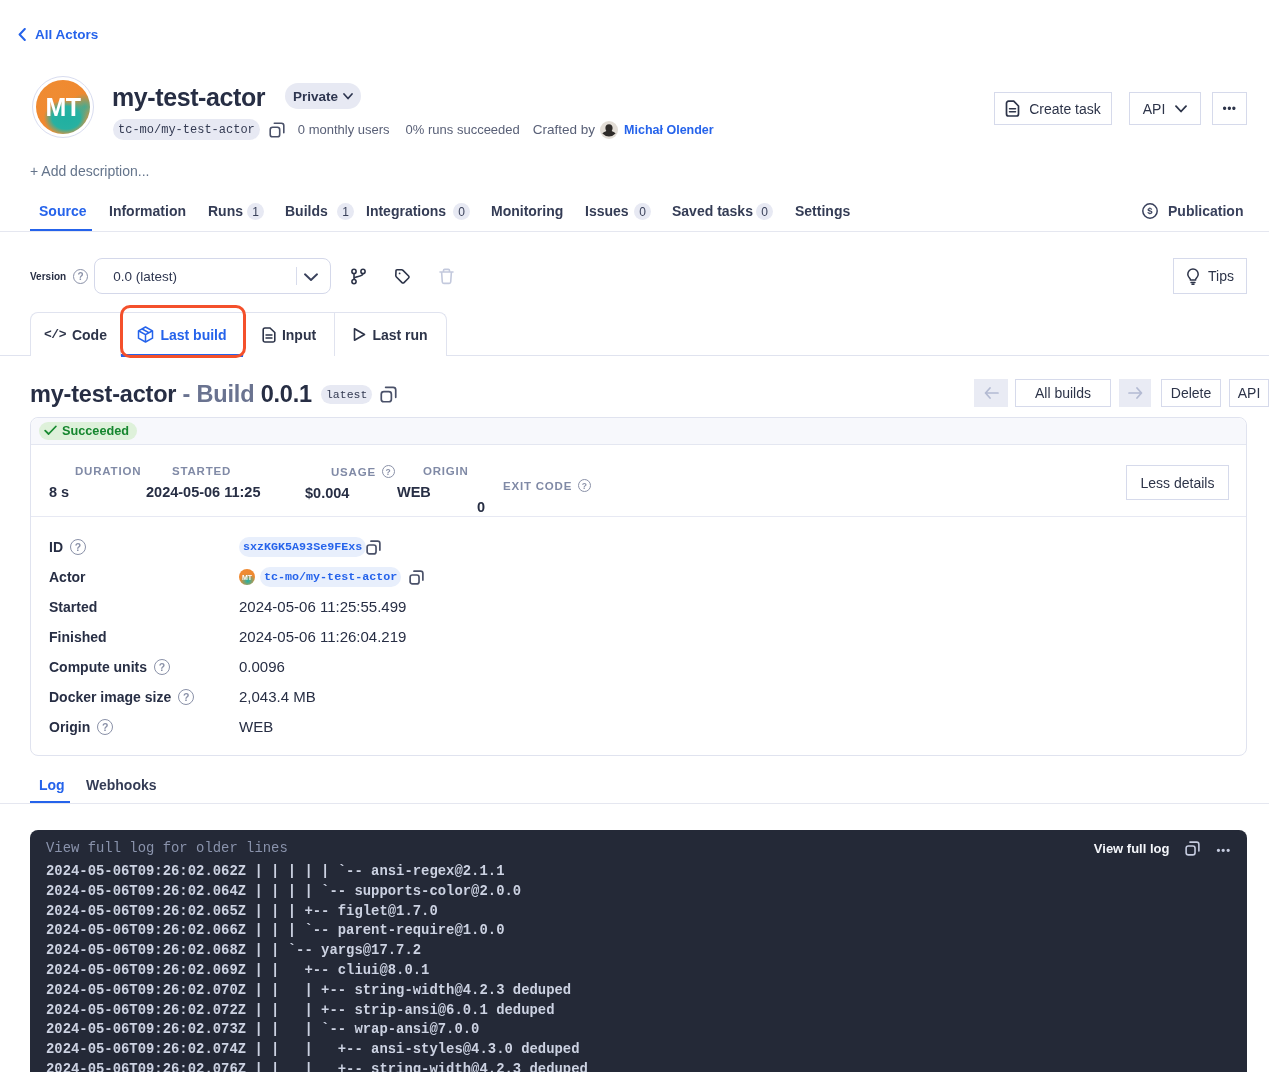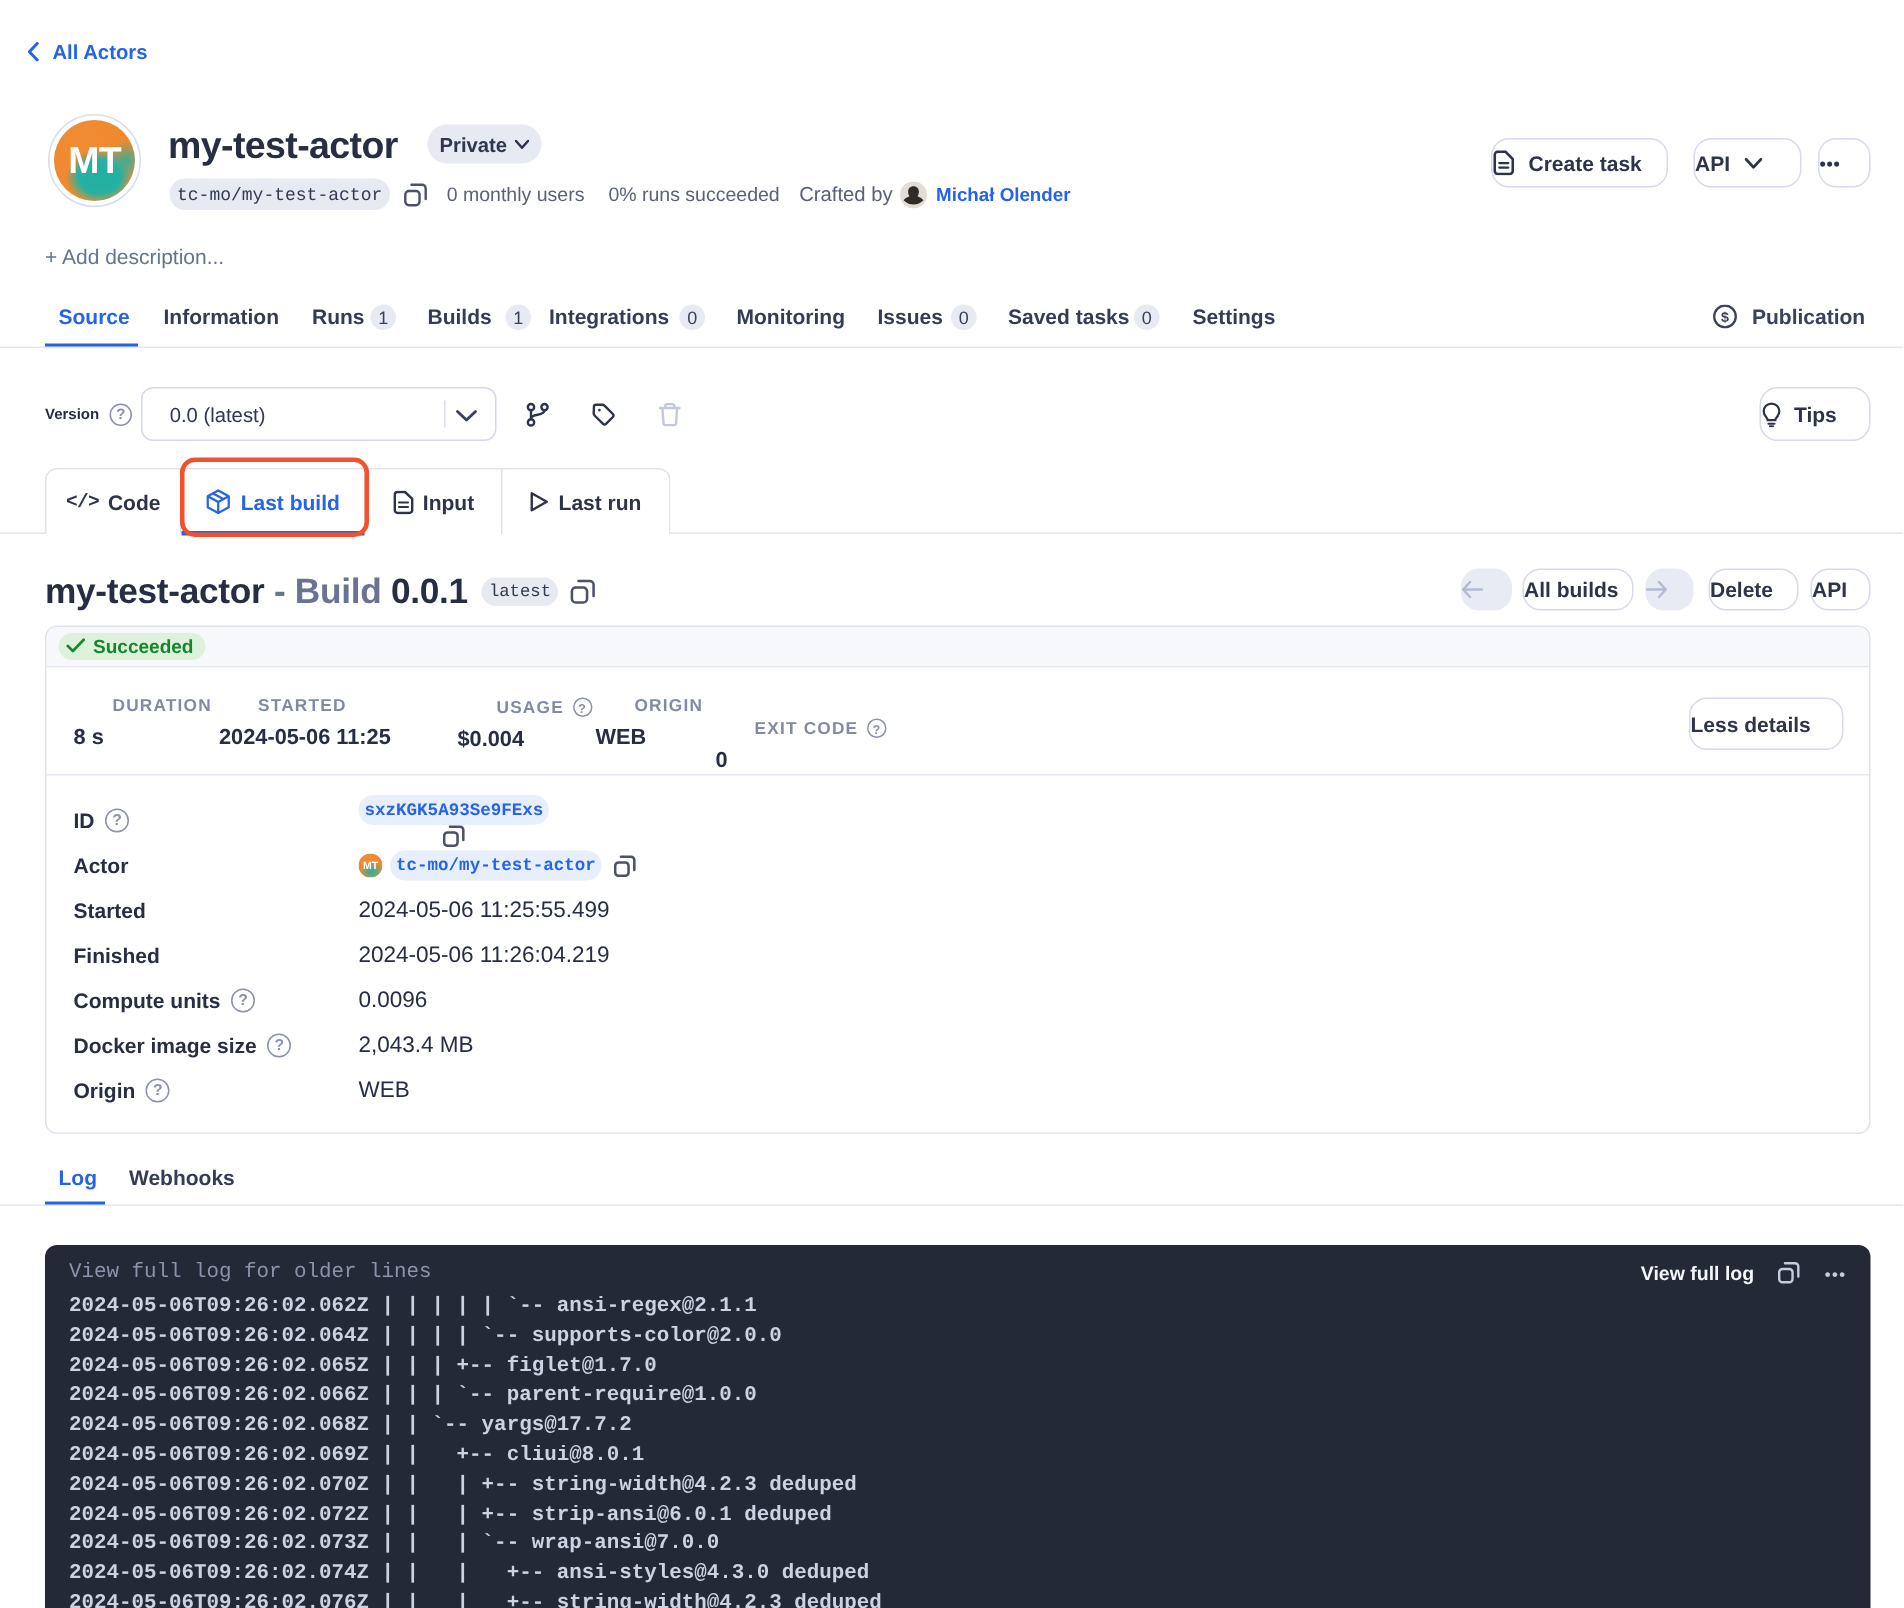--- a/index.html
+++ b/index.html
@@ -26,23 +26,23 @@
   .avatar-main span { color:#fff; font-weight:bold; font-size:25px; letter-spacing:-0.5px; }
   .title { left:112px; top:83px; font-size:25px; font-weight:bold; color:#272e44; letter-spacing:-0.4px; }
   .private { left:285px; top:83px; height:26px; padding:0 8px; border-radius:13px; background:#e7e9f3;
       display:inline-flex; align-items:center; gap:5px; font-size:13.5px; font-weight:bold; color:#2e3650; }
   .meta-row { left:113px; top:119px; display:flex; align-items:center; height:21px; }
   .code-pill { height:21px; padding:0 5px; border-radius:11px; background:#e7e9f3;
      font-family:"Liberation Mono",monospace; font-size:12px; color:#333a52;
      display:inline-flex; align-items:center; }
   .meta-gray { color:#596077; font-size:13px; }
 
-  .btn { border:1px solid #d6daeb; border-radius:12px; background:#fff;
-         display:inline-flex; align-items:center; 
-         font-size:14px; font-weight:bold; color:#2d3449; }
+  .btn { border:1px solid #d6daeb; border-radius:0; background:#fff;
+         display:inline-flex; align-items:center; justify-content:center;
+         font-size:14px; font-weight:normal; color:#2d3449; }
   .btn.disabled { background:#e9ebf4; border:none; }
 
   .add-desc { left:30px; top:163px; color:#64748b; font-size:14px; }
 
   
   .tabtxt { position:absolute; top:204px; font-size:14px; font-weight:bold; color:#343c55; line-height:15px; }
   .tabtxt.active { color:#2563eb; }
   .badge { position:absolute; top:203px; background:#e7e9f3; color:#3a415a; border-radius:8.5px;
            font-size:12px; height:17px; min-width:17px; padding:0 4px;
            display:inline-flex; align-items:center; justify-content:center; }
@@ -278,21 +278,21 @@
       <path d="M5.3 1.2 h7.1 a2.4 2.4 0 0 1 2.4 2.4 v7.1" fill="none" stroke="#4a5169" stroke-width="1.6" stroke-linecap="round"></path>
     </svg>
 </div>
 <div class="abs nav-btns">
   <span class="btn disabled" style="width:34px;">
       <svg width="15" height="12" viewBox="0 0 15 12">
         <path d="M6 1 L1.5 6 L6 11 M1.8 6 H14" fill="none" stroke="#b3bad2" stroke-width="1.7" stroke-linecap="round" stroke-linejoin="round"></path>
       </svg>
     </span>
   <span style="width:7px"></span>
-  <span class="btn" style="width:74px;">All builds</span>
+  <span class="btn" style="width:96px;">All builds</span>
   <span style="width:8px"></span>
   <span class="btn disabled" style="width:32px;">
       <svg width="15" height="12" viewBox="0 0 15 12">
         <path d="M9 1 L13.5 6 L9 11 M13.2 6 H1" fill="none" stroke="#b3bad2" stroke-width="1.7" stroke-linecap="round" stroke-linejoin="round"></path>
       </svg>
     </span>
   <span style="width:10px"></span>
   <span class="btn" style="width:60px;">Delete</span>
   <span style="width:8px"></span>
   <span class="btn" style="width:40px;">API</span>
@@ -324,21 +324,21 @@
     </div>
   <div class="stat" style="left:446px; top:61px;">
       <div class="lbl">EXIT CODE <span class="help">?</span></div>
       <div class="val">0</div>
     </div>
   <span class="btn less-btn">Less details</span>
   <div class="card-div"></div>
 
   <div class="drow" style="top:119px; left:18px; height:20px;">
     <div class="dl">ID <span class="help">?</span></div>
-    <div class="dv" style="gap:0;flex-direction:column;">
+    <div class="dv" style="gap:0;">
         <span class="id-pill">sxzKGK5A93Se9FExs</span>
       <svg width="15" height="15" viewBox="0 0 16 16">
           <rect x="1.2" y="5.3" width="9.5" height="9.5" rx="2.4" fill="none" stroke="#4a5169" stroke-width="1.8"></rect>
           <path d="M5.3 1.2 h7.1 a2.4 2.4 0 0 1 2.4 2.4 v7.1" fill="none" stroke="#4a5169" stroke-width="1.8" stroke-linecap="round"></path>
         </svg>
     </div>
   </div>
   <div class="drow" style="top:149px; left:18px; height:20px;">
     <div class="dl">Actor</div>
     <div class="dv">

